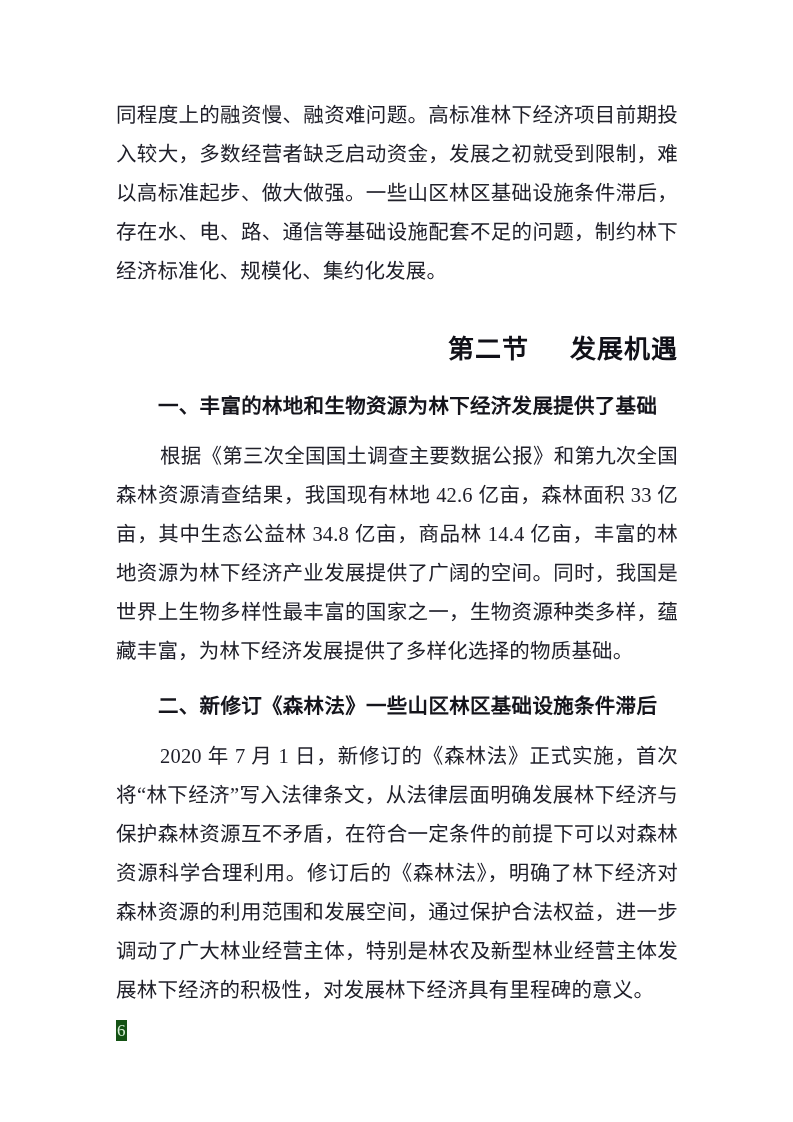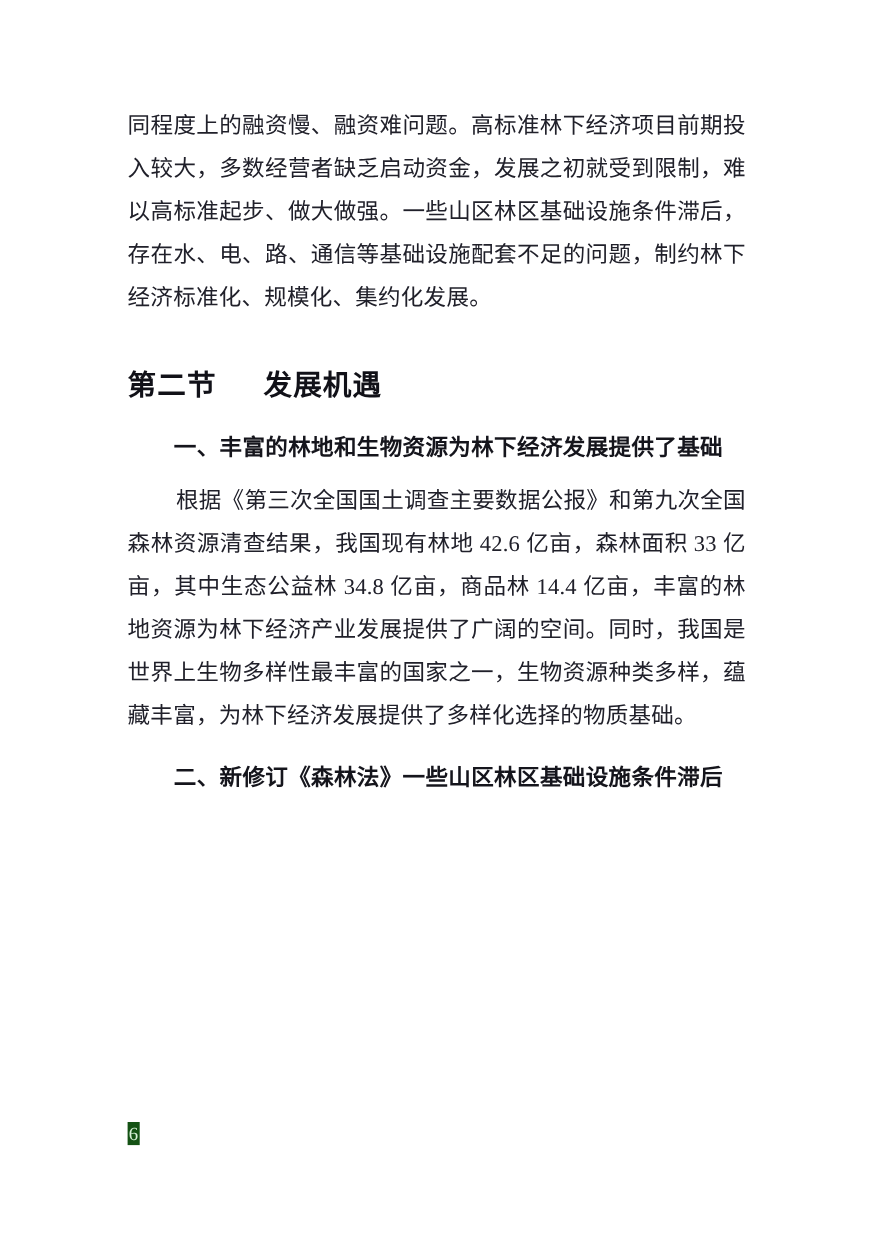--- a/index.html
+++ b/index.html
@@ -43,37 +43,37 @@
     text-justify: inter-ideograph;
     margin: 0;
     letter-spacing: 0.2px;
   }
   .para.indent {
     text-indent: 44px;
   }
 
   
   .section-title {
-    font-family: Liberation Sans, sans-serif;
+    font-family: Liberation Serif, serif;
     font-weight: bold;
     font-size: 26px;
     line-height: 34px;
     color: #111118;
-    text-align: left;
+    text-align: right;
     margin: 0;
     letter-spacing: 1px;
   }
   .section-title .gap {
     display: inline-block;
     width: 26px;
   }
 
   
   .sub-heading {
-    font-family: Liberation Serif, serif;
+    font-family: Liberation Mono, monospace;
     font-weight: bold;
     font-size: 20.5px;
     line-height: 30px;
     color: #15151c;
     margin: 0;
     text-indent: 42px;
     letter-spacing: 0.3px;
   }
 
   
@@ -122,18 +122,19 @@
     <div class="sp-sub-bot"></div>
 
     <p class="para indent">根据《第三次全国国土调查主要数据公报》和第九次全国森林资源清查结果，我国现有林地 42.6 亿亩，森林面积 33 亿亩，其中生态公益林 34.8 亿亩，商品林 14.4 亿亩，丰富的林地资源为林下经济产业发展提供了广阔的空间。同时，我国是世界上生物多样性最丰富的国家之一，生物资源种类多样，蕴藏丰富，为林下经济发展提供了多样化选择的物质基础。</p>
 
     <div class="sp-para-bot"></div>
 
     <h2 class="sub-heading">二、新修订《森林法》一些山区林区基础设施条件滞后</h2>
 
     <div class="sp-sub-bot"></div>
 
+    <p class="para indent">2020 年 7 月 1 日，新修订的《森林法》正式实施，首次将“林下经济”写入法律条文，从法律层面明确发展林下经济与保护森林资源互不矛盾，在符合一定条件的前提下可以对森林资源科学合理利用。修订后的《森林法》，明确了林下经济对森林资源的利用范围和发展空间，通过保护合法权益，进一步调动了广大林业经营主体，特别是林农及新型林业经营主体发展林下经济的积极性，对发展林下经济具有里程碑的意义。</p>
 
   </div>
 
   <span class="page-number">6</span>
 
 </div>
 
 </body></html>

